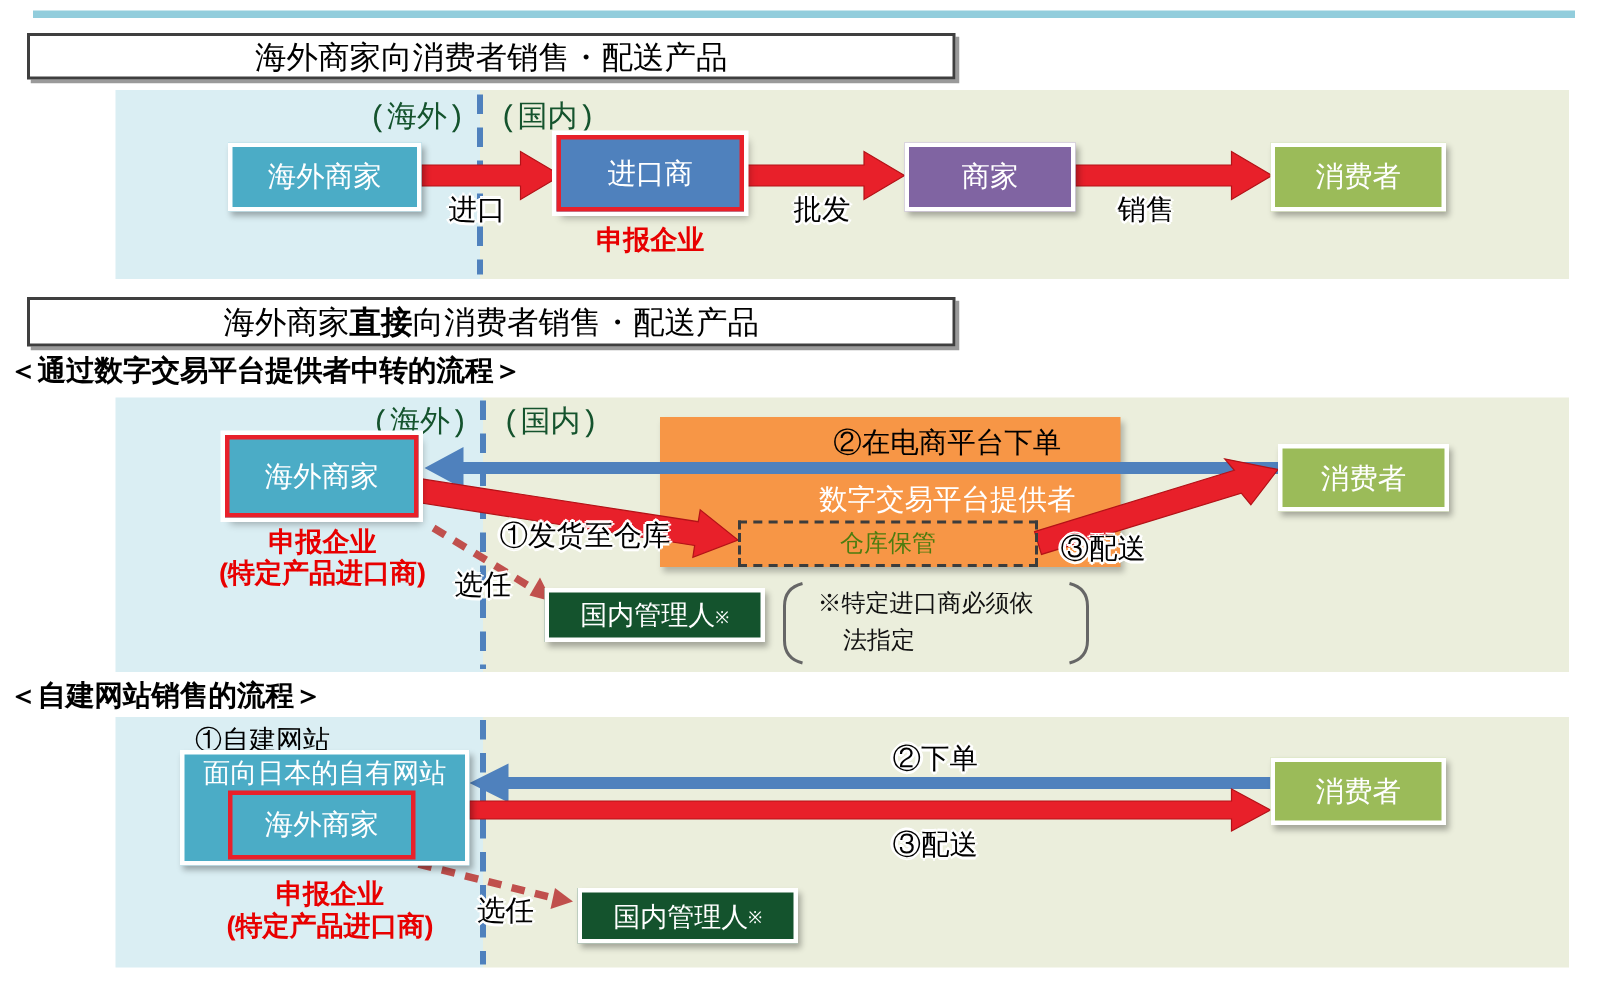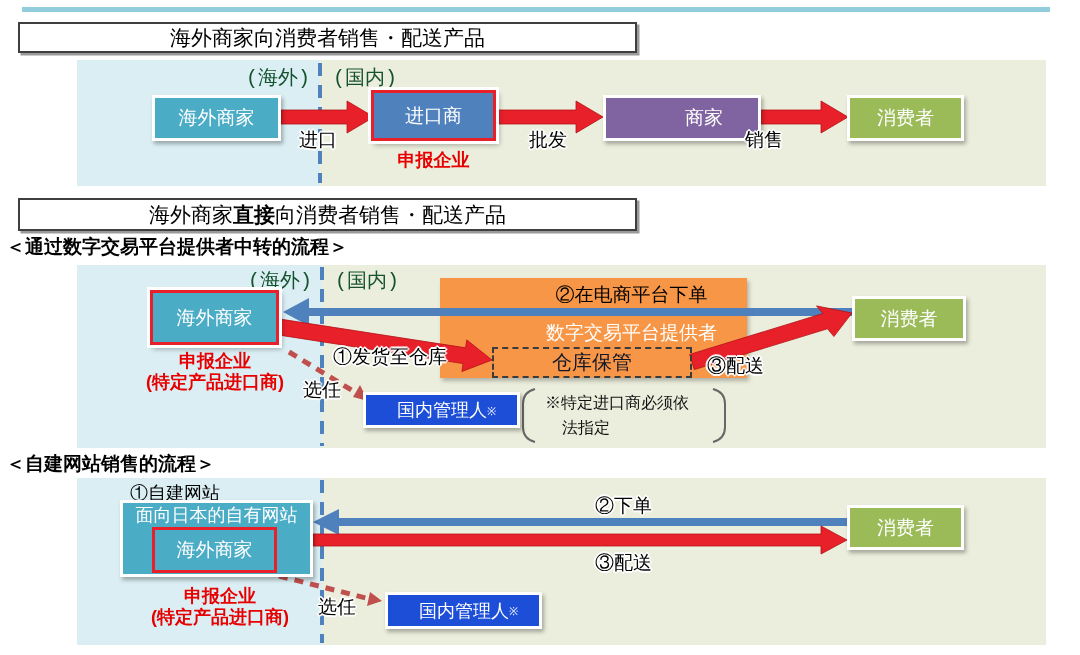--- a/index.html
+++ b/index.html
@@ -33,34 +33,34 @@
 
   .node{
     position:absolute;display:flex;align-items:center;justify-content:center;
     color:#fff;font-size:19px;white-space:nowrap;
   }
   .wb{border:3px solid #fff;box-shadow:2px 3px 4px rgba(0,0,0,.3);}
   .rb{border:3px solid #e8202a;box-shadow:0 0 0 3px #fff,3px 4px 5px rgba(0,0,0,.3);}
   .rb-plain{border:3px solid #e8202a;}
   .teal{background:#4bacc6;}
   .sblue{background:#4f81bd;}
-  .purple{background:#8064a2;padding-left:44px;}
+  .purple{background:#8064a2;}
   .green{background:#9bbb59;}
-  .brick{background:#1d4ed8;padding-left:10px;}
+  .brick{background:#14532d;}
 
   .lbl{position:absolute;font-size:19px;color:#000;white-space:nowrap;}
   .halo{text-shadow:-1px -1px 0 #fff,1px -1px 0 #fff,-1px 1px 0 #fff,1px 1px 0 #fff,
         -2px 0 0 #fff,2px 0 0 #fff,0 -2px 0 #fff,0 2px 0 #fff;}
   .region{position:absolute;font-size:20px;color:#14532d;white-space:nowrap;font-family:Liberation Mono, monospace;}
   .redcap{position:absolute;color:#e80000;font-weight:bold;font-size:18px;
           line-height:21px;text-align:center;white-space:nowrap;}
   .orange-box{position:absolute;background:#f79646;box-shadow:2px 3px 4px rgba(0,0,0,.25);}
   .orange-lbl{position:absolute;text-align:center;font-size:19px;white-space:nowrap;padding-left:38px;}
   .warehouse{position:absolute;border:2px dashed #3c3c3c;display:flex;align-items:center;
-             justify-content:center;font-size:20px;color:#0f172a;}
+             justify-content:center;font-size:16px;color:#4d7c0f;}
   .note{position:absolute;font-size:16px;line-height:25px;color:#111;}
   .note .l2{margin-left:17px;}
   sup.mark{font-size:11px;vertical-align:super;}
 </style>
 </head>
 <body>
 
 <div class="topbar"></div>
 
 <div id="titlebox1" class="titlebox">

